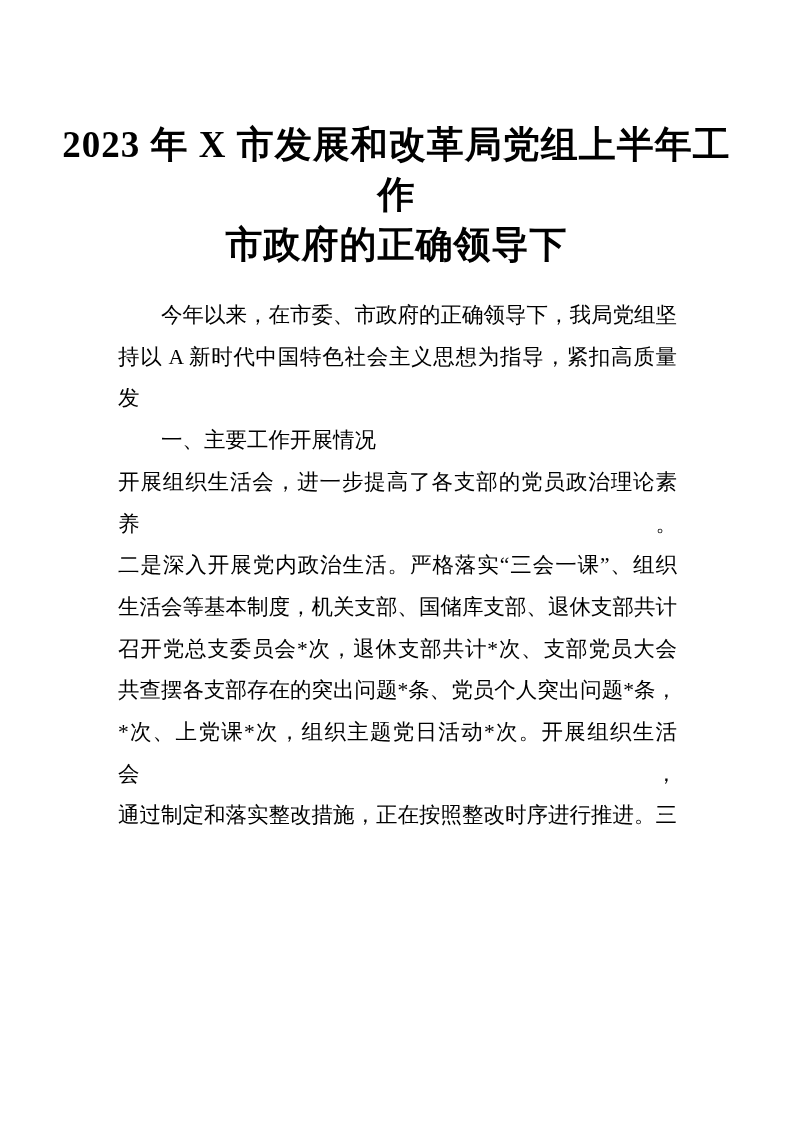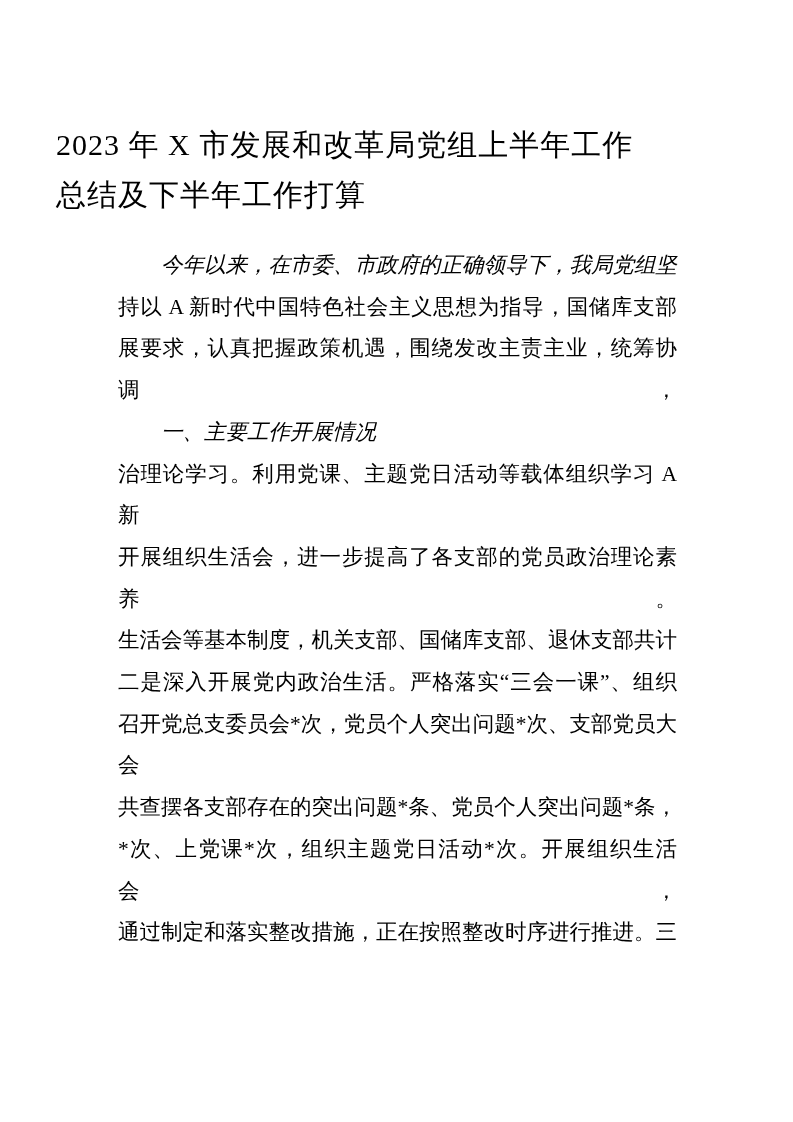--- a/index.html
+++ b/index.html
@@ -8,62 +8,59 @@
     width: 793px;
     height: 1122px;
     background: #ffffff;
     color: #000000;
     font-family: "Liberation Serif", "DejaVu Serif", serif;
     overflow: hidden;
     box-sizing: border-box;
   }
   .doc-title {
     margin: 120px 56px 0 56px;
-    font-size: 30px;
+    font-size: 37px;
     line-height: 50px;
-    font-weight: normal;
-    text-align: left;
+    font-weight: bold;
+    text-align: center;
     letter-spacing: 1px;
   }
   .doc-body {
     margin: 25px 116px 0 118px;
     font-size: 21.5px;
     line-height: 41.7px;
   }
   .doc-line {
     text-align: justify;
     white-space: normal;
   }
   .doc-line.just {
     text-align-last: justify;
   }
   .doc-line.ind {
     text-indent: 2em;
-    font-style: italic;
   }
 </style>
 </head>
 <body>
 
 <div class="page">
 
   <div class="doc-title">
     <div class="title-line">2023 年 X 市发展和改革局党组上半年工作</div>
-    <div class="title-line">总结及下半年工作打算</div>
+    <div class="title-line">市政府的正确领导下</div>
   </div>
 
   <div class="doc-body">
     <div class="doc-line ind just">今年以来，在市委、市政府的正确领导下，我局党组坚</div>
-    <div class="doc-line just">持以 A 新时代中国特色社会主义思想为指导，国储库支部</div>
-    <div class="doc-line just">展要求，认真把握政策机遇，围绕发改主责主业，统筹协调，</div>
+    <div class="doc-line just">持以 A 新时代中国特色社会主义思想为指导，紧扣高质量发</div>
     <div class="doc-line ind">一、主要工作开展情况</div>
-    <div class="doc-line just">治理论学习。利用党课、主题党日活动等载体组织学习 A 新</div>
     <div class="doc-line just">开展组织生活会，进一步提高了各支部的党员政治理论素养。</div>
+    <div class="doc-line just">二是深入开展党内政治生活。严格落实“三会一课”、组织</div>
     <div class="doc-line just">生活会等基本制度，机关支部、国储库支部、退休支部共计</div>
-    <div class="doc-line just">二是深入开展党内政治生活。严格落实“三会一课”、组织</div>
-    <div class="doc-line just">召开党总支委员会*次，党员个人突出问题*次、支部党员大会</div>
+    <div class="doc-line just">召开党总支委员会*次，退休支部共计*次、支部党员大会</div>
     <div class="doc-line just">共查摆各支部存在的突出问题*条、党员个人突出问题*条，</div>
     <div class="doc-line just">*次、上党课*次，组织主题党日活动*次。开展组织生活会，</div>
     <div class="doc-line just">通过制定和落实整改措施，正在按照整改时序进行推进。三</div>
 
   </div>
 
 </div>
 
 </body></html>

